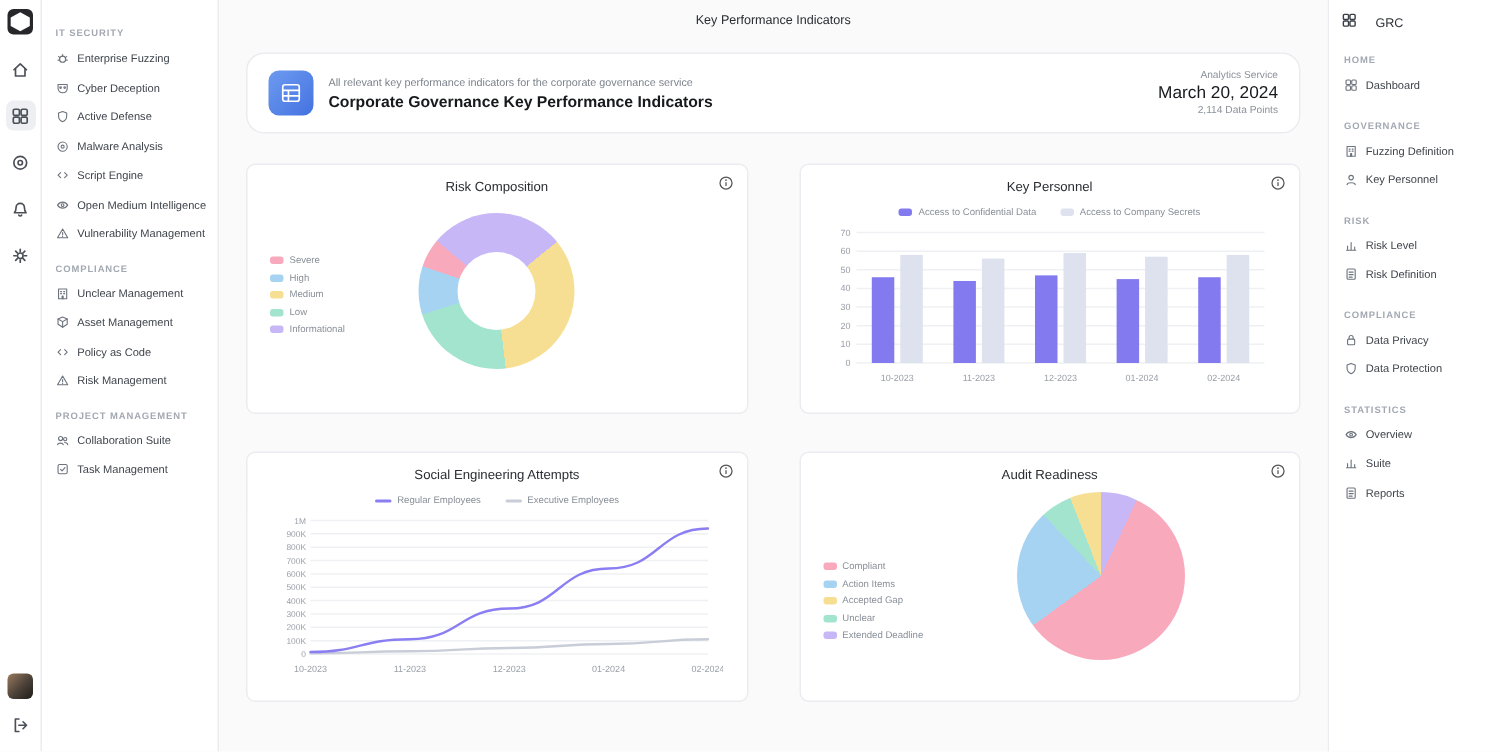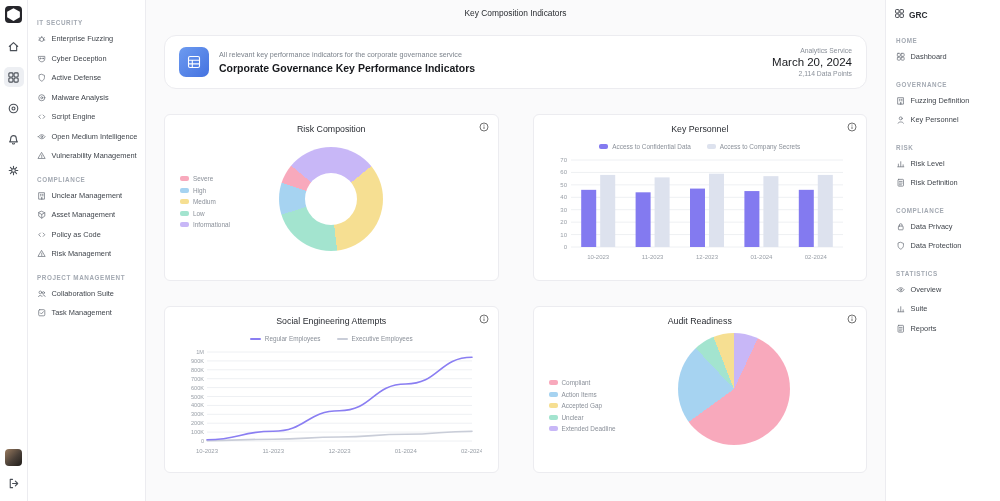--- a/index.html
+++ b/index.html
@@ -21,38 +21,38 @@
 
 .sidebar-left{width:118px;min-width:118px;border-right:1px solid #ececf0;padding:9px 7px;background:#fff;overflow:hidden}
 .sidebar-right{width:115px;min-width:115px;border-left:1px solid #ececf0;background:#fff;padding:6px 8px;overflow:hidden}
 .nav-h{font-size:6.3px;letter-spacing:.6px;color:#a3a9b2;text-transform:uppercase;margin:10px 2px 3px;font-weight:bold}
 .sidebar-right .nav-h{margin-top:14px}
 .nav-item{display:flex;align-items:center;gap:5px;padding:5px 2px;border-radius:4px;cursor:pointer}
 .nav-ic{display:flex}
 .nav-ic svg{width:9.5px;height:9.5px}
 .nav-ic svg *{stroke:#6e747d;fill:none;stroke-width:1.1;stroke-linecap:round;stroke-linejoin:round}
 .nav-lb{font-size:7.4px;color:#3f444b;white-space:nowrap}
-.grc{display:flex;align-items:center;gap:4px;font-size:8.4px;font-weight:bold;color:#2b2e33;padding:2px 0 2px}
+.grc{display:flex;align-items:center;gap:12px;font-size:8.4px;font-weight:normal;color:#2b2e33;padding:2px 0 2px}
 .grc svg{width:11px;height:11px}
 .grc svg *{stroke:#3a3f46;fill:none;stroke-width:1.2}
 
 
 main{flex:1;background:#fafafb;overflow:hidden;position:relative}
 .page-title{text-align:center;font-size:8.4px;color:#2a2d32;padding-top:8px}
 .header-card{margin:17px 18px 0;background:#fff;border:1px solid #ececf0;border-radius:12px;padding:11px 14px;display:flex;align-items:center;gap:10px}
 .hc-icon{width:30px;height:30px;min-width:30px;border-radius:7px;background:linear-gradient(135deg,#6d9bf0,#4472e0);display:flex;align-items:center;justify-content:center}
 .hc-icon svg{width:16px;height:16px}
 .hc-icon svg *{stroke:#fff;fill:none;stroke-width:1.1}
 .hc-sub{font-size:7.2px;color:#7c838c;margin-bottom:3px}
 .hc-title{font-size:10.5px;font-weight:bold;color:#17191d}
 .hc-meta{margin-left:auto;text-align:right}
 .hc-meta-sub{font-size:6.8px;color:#8b919a}
 .hc-meta-date{font-size:11.5px;font-weight:normal;color:#17191d;margin:2px 0}
 
-.grid{display:grid;grid-template-columns:1fr 1fr;gap:25px 34px;margin:25px 18px 0}
+.grid{display:grid;grid-template-columns:1fr 1fr;gap:25px 34px;margin:20px 18px 0}
 .card{position:relative;height:167px;background:#fff;border:1px solid #ececf0;border-radius:6px;padding:8px 10px;overflow:hidden}
 .card-title{text-align:center;font-size:8.8px;color:#2a2d33;margin-top:1px}
 .info{position:absolute;top:7px;right:9px;cursor:pointer;display:flex}
 
 .legend.col{position:absolute;display:flex;flex-direction:column;gap:4.5px;z-index:2}
 #card-risk .legend.col{left:15px;top:60px}
 #card-audit .legend.col{left:15px;top:72px}
 .legend.row{display:flex;justify-content:center;gap:16px;margin-top:9px}
 .lg{display:flex;align-items:center;gap:4px}
 .sw{width:9px;height:5px;border-radius:2px;display:inline-block}
@@ -237,21 +237,21 @@
         <svg viewBox="0 0 14 14">
           <rect x="2.5" y="2.5" width="9" height="9" rx="1.5"></rect>
           <path d="M5 7.2l1.5 1.6 2.8-3.3"></path>
         </svg>
       </span>
       <span class="nav-lb">Task Management</span>
     </div>
   </aside>
 
 <main>
-  <div class="page-title">Key Composition Indicators</div>
+  <div class="page-title">Key Performance Indicators</div>
 
   <section class="header-card">
     <div class="hc-icon">
       <svg viewBox="0 0 16 16">
           <rect x="2.5" y="2.5" width="11" height="11" rx="1.5"></rect>
           <path d="M2.5 6.2h11M6.3 6.2v7.3M2.5 9.9h11"></path>
         </svg>
     </div>
     <div class="hc-text">
       <div class="hc-sub">All relevant key performance indicators for the corporate governance service</div>

